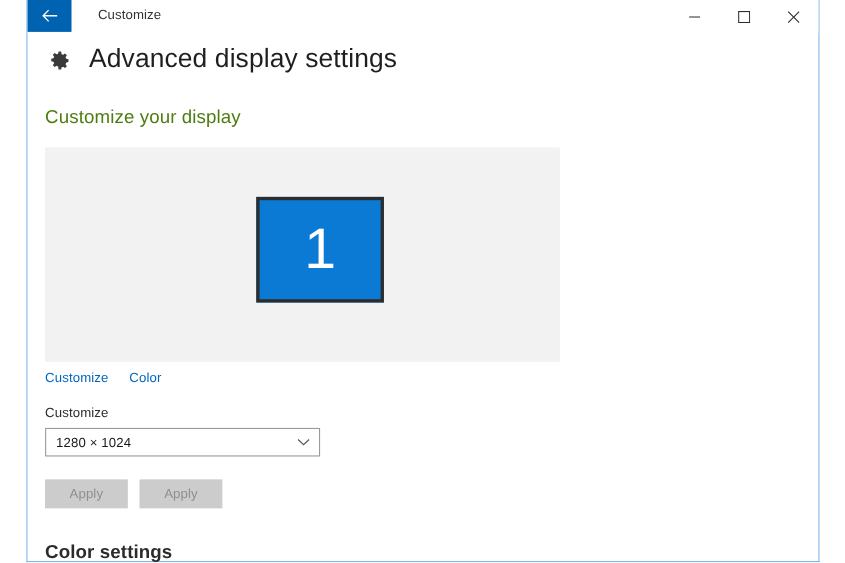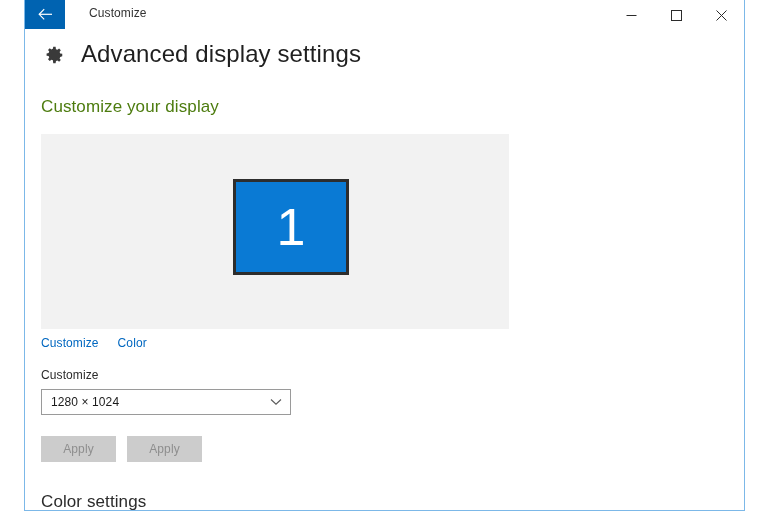--- a/index.html
+++ b/index.html
@@ -204,21 +204,21 @@
     align-items: center;
     justify-content: center;
     box-sizing: border-box;
     cursor: default;
   }
 
   
   #color-settings-heading {
     margin-top: 30px;
     font-size: 17px;
-    font-weight: 400;
+    font-weight: 700;
     color: #2b2b2b;
     letter-spacing: 0.1px;
   }
 </style>
 </head>
 <body>
 
 <div id="window">
 
   <div id="titlebar">

